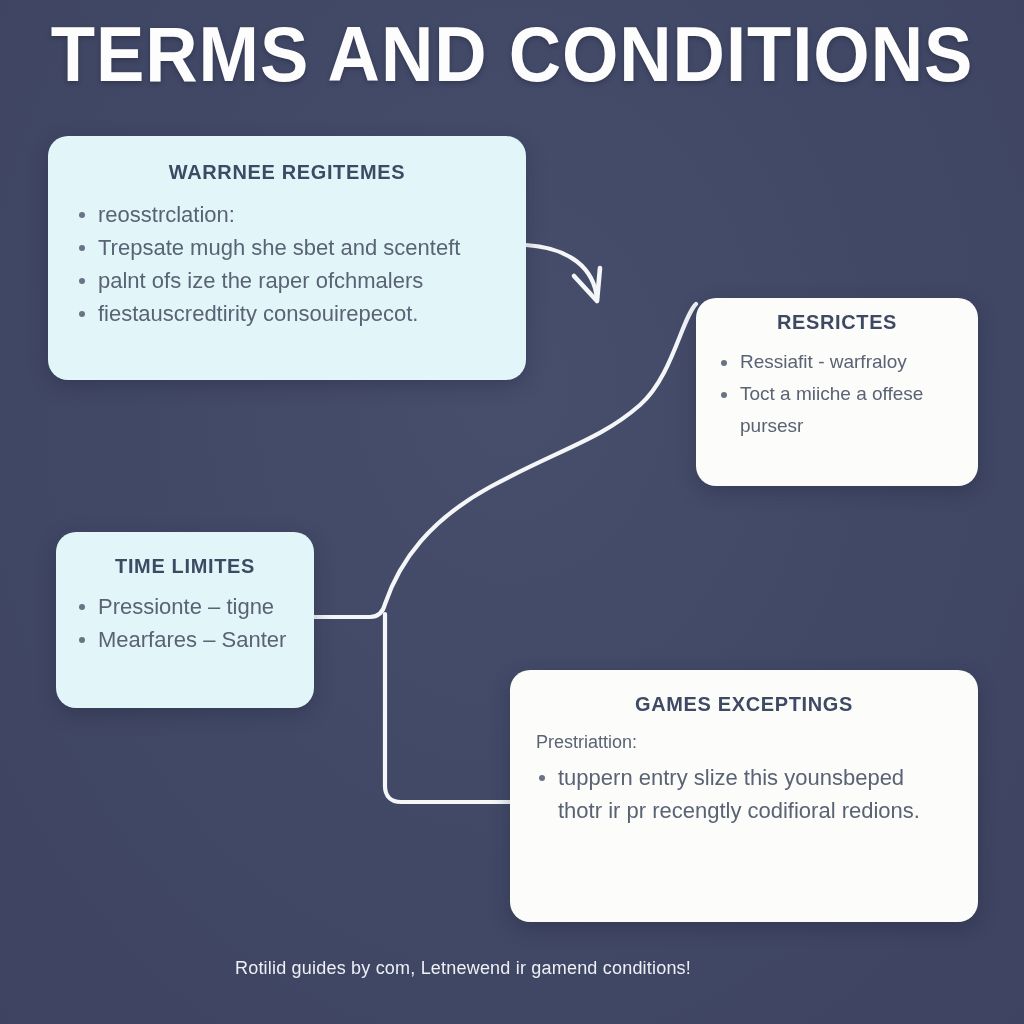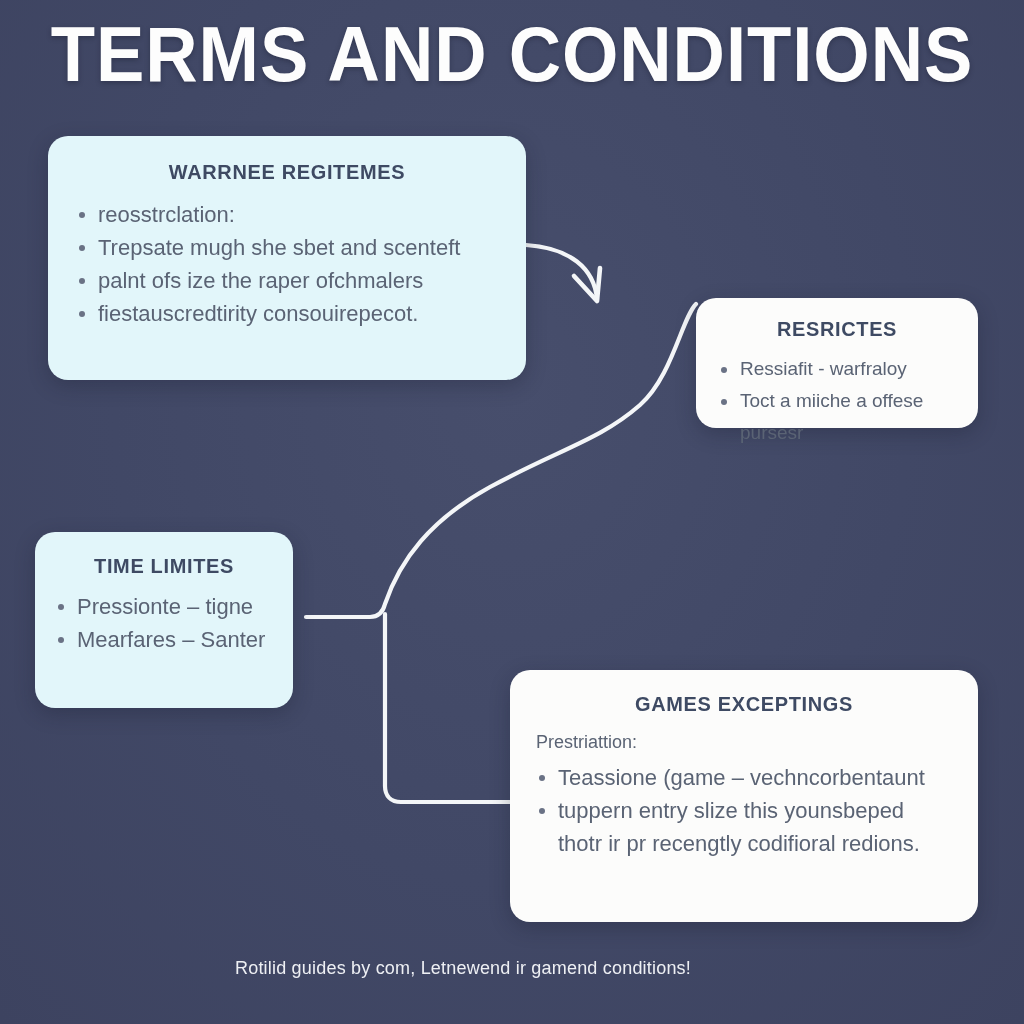--- a/index.html
+++ b/index.html
@@ -122,28 +122,28 @@
   }
 
   
   #card-warranties {
     left: 48px;  top: 136px;  width: 478px; height: 244px;
     padding: 24px 28px 0 28px;
   }
   #card-warranties .card-title { margin-bottom: 14px; }
 
   #card-restrictions {
-    left: 696px; top: 298px; width: 282px; height: 130px;
-    padding: 19px 22px 0 22px;
+    left: 696px; top: 298px; width: 282px; height: 188px;
+    padding: 12px 22px 0 22px;
   }
   #card-restrictions .card-title { margin-bottom: 12px; }
   #card-restrictions ul.bullets li { font-size: 19px; line-height: 32px; }
 
   #card-time-limits {
-    left: 35px;  top: 532px; width: 258px; height: 176px;
+    left: 56px;  top: 532px; width: 258px; height: 176px;
     padding: 22px 20px 0 20px;
   }
   #card-time-limits .card-title { margin-bottom: 12px; }
 
   #card-game-exceptions {
     left: 510px; top: 670px; width: 468px; height: 252px;
     padding: 22px 26px 0 26px;
   }
   #card-game-exceptions .card-title { margin-bottom: 10px; }
   #card-game-exceptions .lead { margin-bottom: 2px; }
@@ -204,20 +204,19 @@
     <ul class="bullets">
       <li>Pressionte – tigne</li>
       <li>Mearfares – Santer</li>
     </ul>
   </div>
 
   <div class="card white" id="card-game-exceptions">
     <div class="card-title">GAMES EXCEPTINGS</div>
     <p class="lead">Prestriattion:</p>
     <ul class="bullets">
-      <li>Teassione (game – vechncorbentaunt</li>
       <li>tuppern entry slize this younsbeped thotr ir pr recengtly codifioral redions.</li>
     </ul>
   </div>
 
   <div class="footer">Rotilid guides by com, Letnewend ir gamend conditions!</div>
 
 </div>
 
 </body></html>

